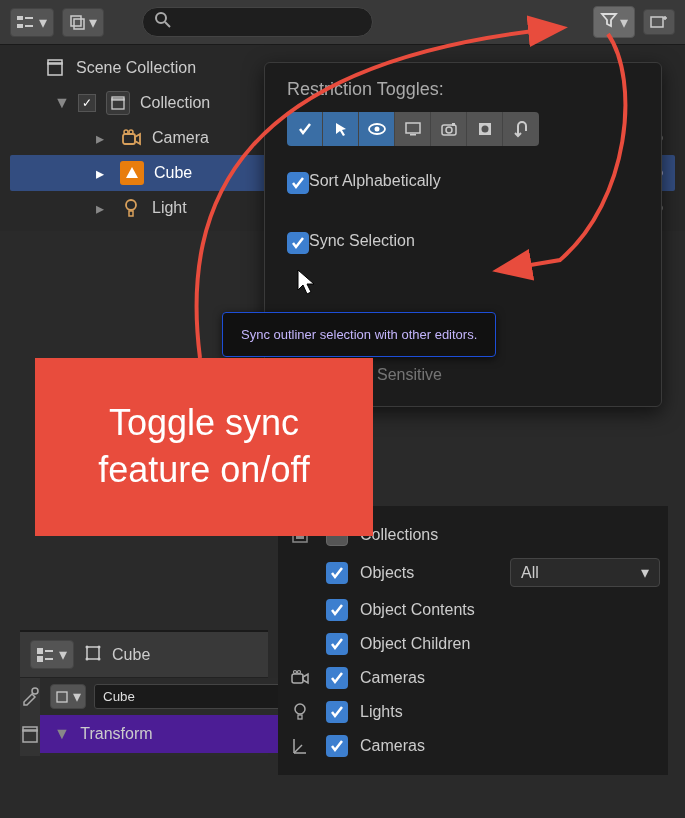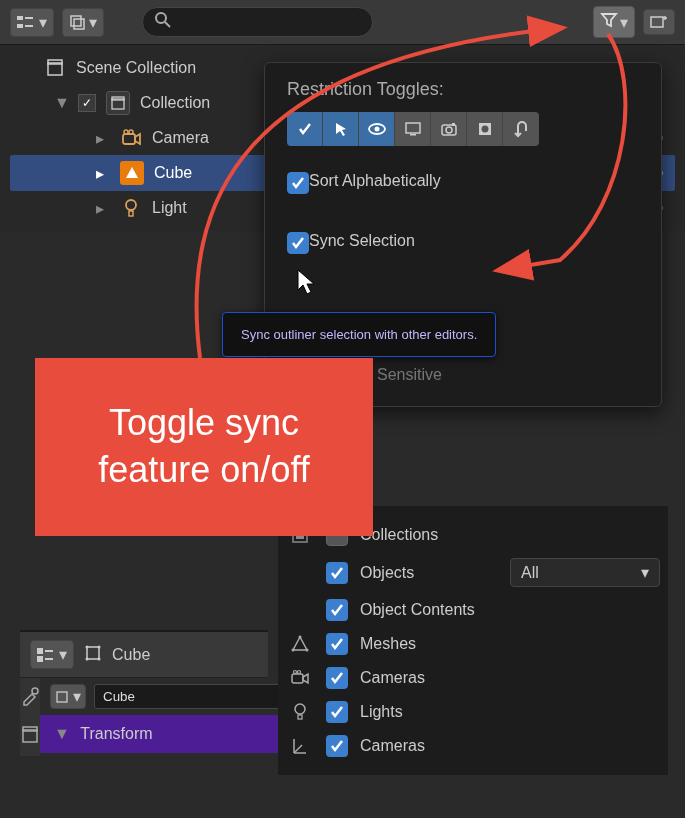--- a/index.html
+++ b/index.html
@@ -469,34 +469,27 @@
   <div class="frow">
     <span class="ficon"></span>
     <span class="cb checked">
         <svg width="14" height="14" viewBox="0 0 14 14">
           <path d="M2 7l3 4 7-9" fill="none" stroke="#fff" stroke-width="2.5"></path>
         </svg>
       </span>
     <span>Object Contents</span>
   </div>
   <div class="frow">
-    <span class="ficon">
-      <svg width="18" height="18" viewBox="0 0 18 18">
-          <path d="M9 2L16 15H2z" fill="none" stroke="#aaa" stroke-width="1.5"></path>
-          <circle cx="9" cy="2" r="1.5" fill="#aaa"></circle>
-          <circle cx="16" cy="15" r="1.5" fill="#aaa"></circle>
-          <circle cx="2" cy="15" r="1.5" fill="#aaa"></circle>
-        </svg>
-    </span>
+    <span class="ficon"></span>
     <span class="cb checked">
         <svg width="14" height="14" viewBox="0 0 14 14">
           <path d="M2 7l3 4 7-9" fill="none" stroke="#fff" stroke-width="2.5"></path>
         </svg>
       </span>
-    <span>Meshes</span>
+    <span>Object Children</span>
   </div>
   <div class="frow">
     <span class="ficon">
       <svg width="20" height="16" viewBox="0 0 20 16">
           <rect x="2" y="4" width="11" height="9" rx="2" fill="none" stroke="#aaa" stroke-width="1.5"></rect>
           <path d="M13 7l5-3v9l-5-3z" fill="none" stroke="#aaa" stroke-width="1.5"></path>
           <circle cx="5" cy="2" r="1.5" fill="none" stroke="#aaa" stroke-width="1.2"></circle>
           <circle cx="9" cy="2" r="1.5" fill="none" stroke="#aaa" stroke-width="1.2"></circle>
         </svg>
     </span>

